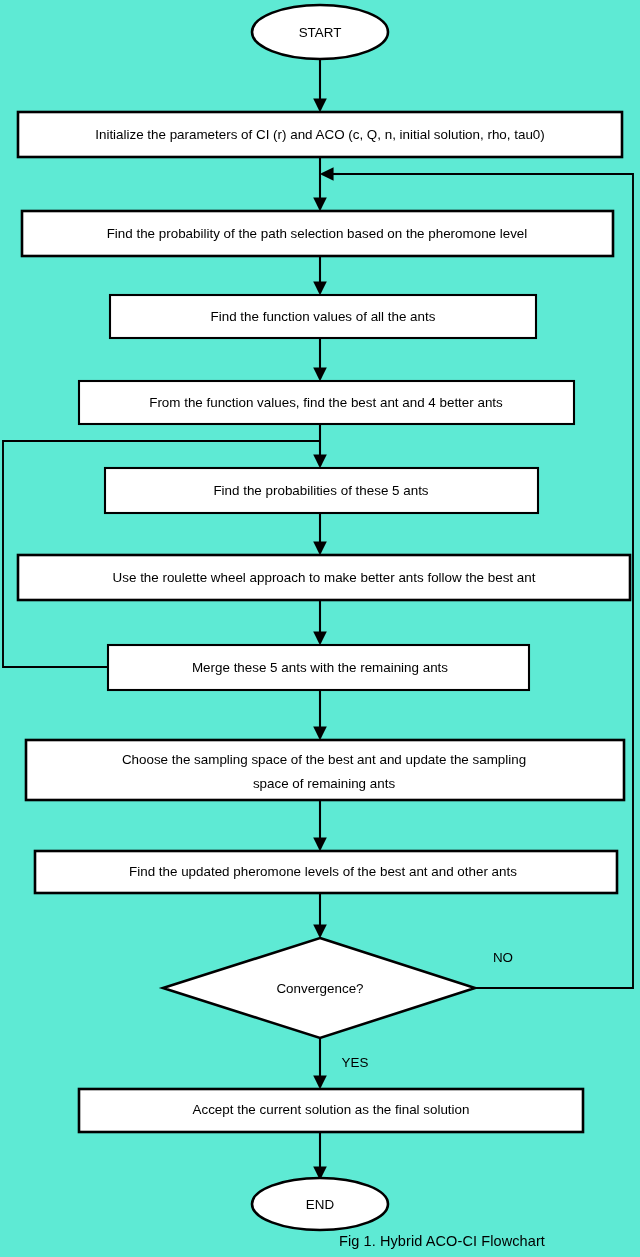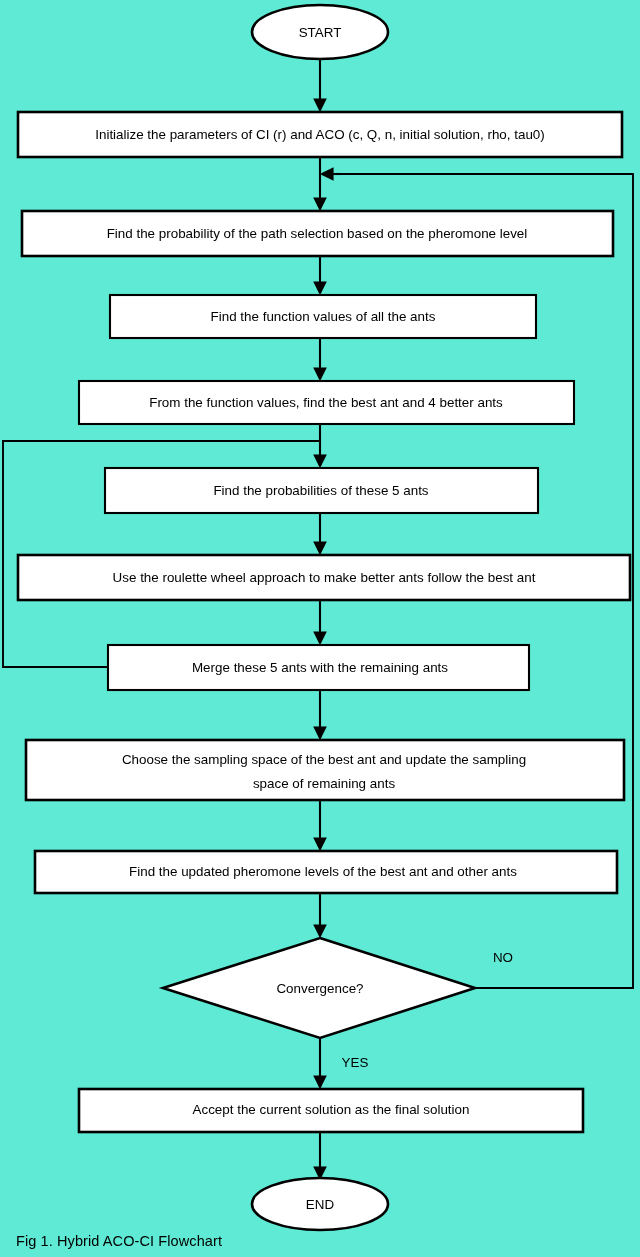--- a/index.html
+++ b/index.html
@@ -30,24 +30,24 @@
   }
   .edge-label{
     font-family:"Liberation Sans", sans-serif;
     font-size:13.4px;
     fill:#000000;
     text-anchor:middle;
     dominant-baseline:middle;
   }
   .caption{
     position:absolute;
-    left:16px;
+    left:0;
     width:545px;
     top:1233px;
-    text-align:left;
+    text-align:right;
     font-size:14.5px;
     font-family:"Liberation Sans", sans-serif;
     color:#000000;
     letter-spacing:0.1px;
   }
   .shape{ fill:#ffffff; stroke:#000000; }
   .box{ stroke-width:2.6; }
   .box-thin{ stroke-width:2.1; }
   .ellipse{ stroke-width:2.6; }
   .diamond{ stroke-width:2.6; }

